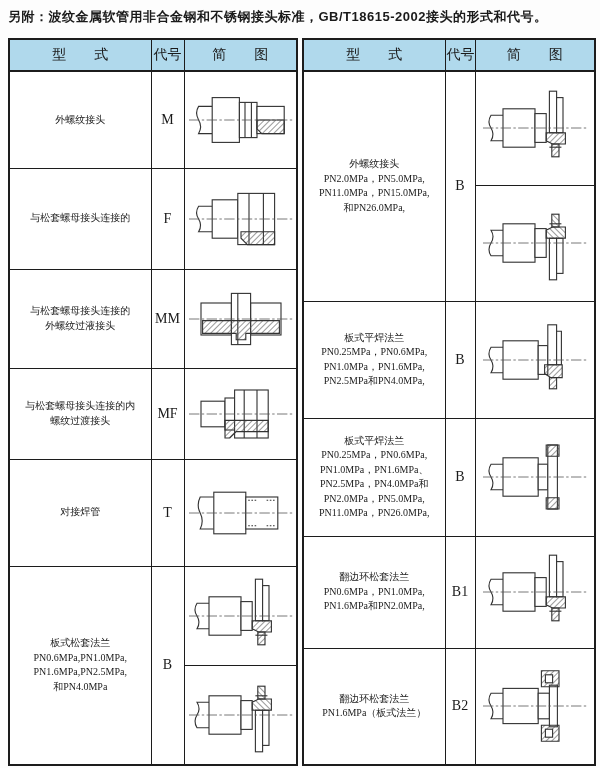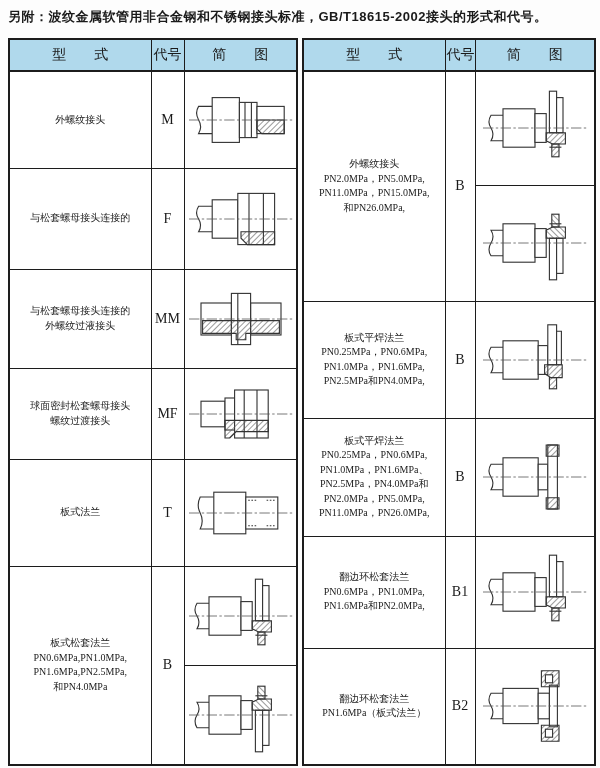--- a/index.html
+++ b/index.html
@@ -211,31 +211,31 @@
         <td class="type">与松套螺母接头连接的
 外螺纹过液接头</td>
         <td class="code">MM</td>
         <td class="diag">
           <svg class="fig" viewBox="0 0 140 100">
                 <use href="#sym-fitting-mm"></use>
               </svg>
         </td>
       </tr>
       <tr style="height:91px">
-        <td class="type hl">球面密封松套螺母接头
+        <td class="type hl">与松套螺母接头连接的内
 螺纹过渡接头</td>
         <td class="code hl">MF</td>
         <td class="diag">
           <svg class="fig" viewBox="0 0 140 100">
                 <use href="#sym-fitting-mf"></use>
               </svg>
         </td>
       </tr>
       <tr style="height:107px">
-        <td class="type">板式法兰</td>
+        <td class="type">对接焊管</td>
         <td class="code">T</td>
         <td class="diag">
           <svg class="fig" viewBox="0 0 140 100">
                 <use href="#sym-fitting-t"></use>
               </svg>
         </td>
       </tr>
       <tr style="height:99px">
         <td class="type hl" rowspan="2">板式松套法兰
 PN0.6MPa,PN1.0MPa,

